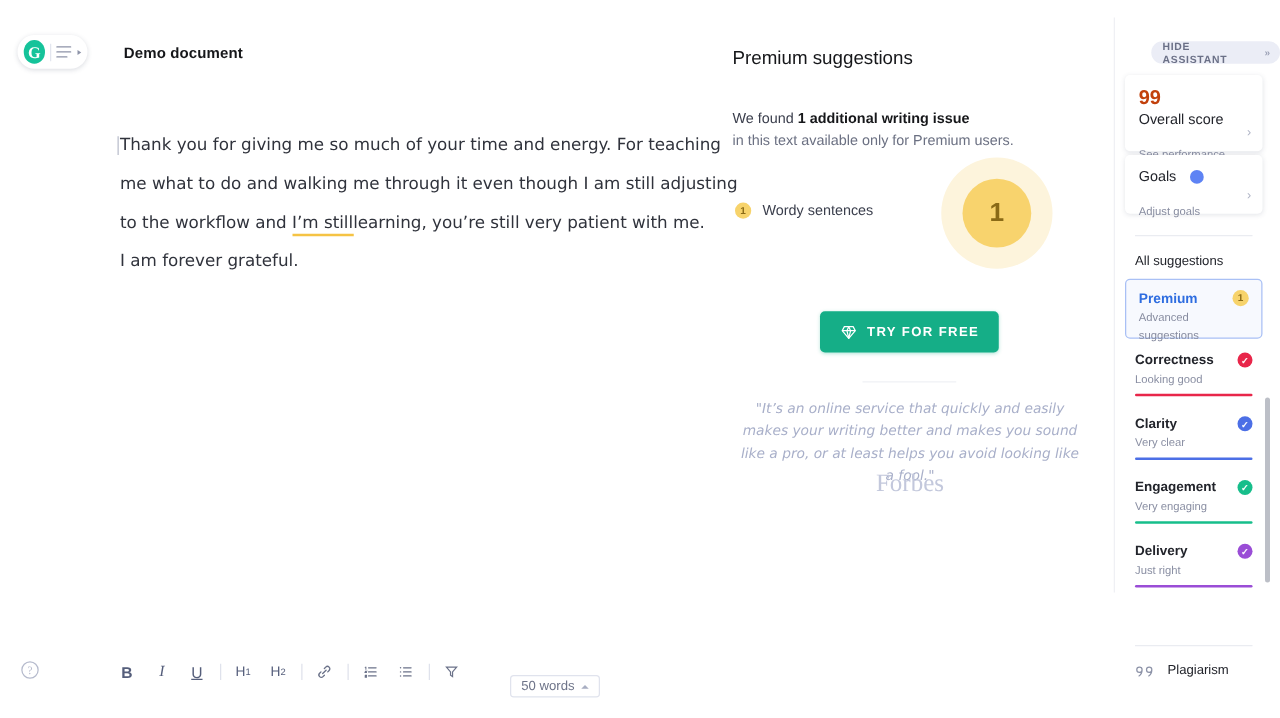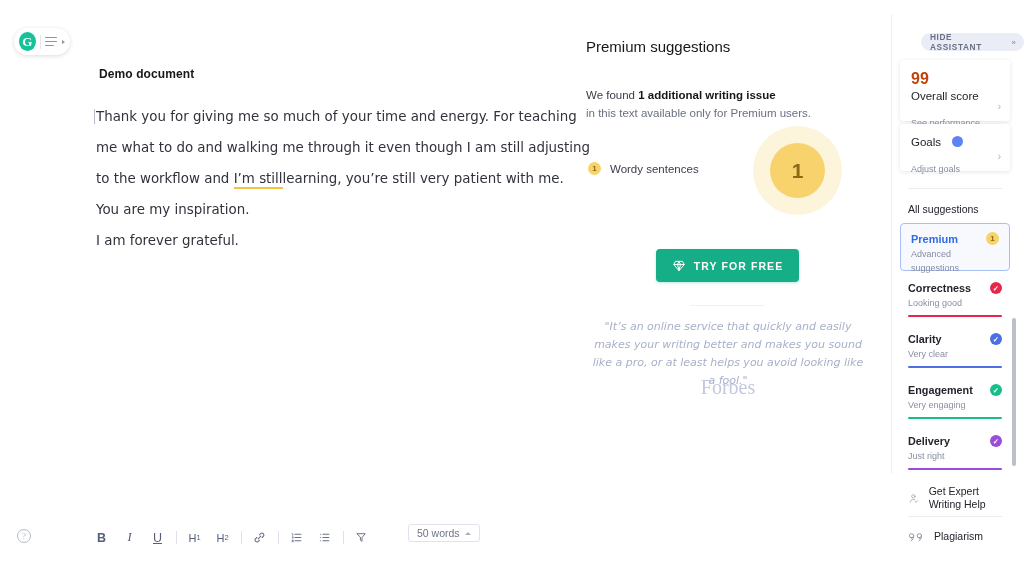--- a/index.html
+++ b/index.html
@@ -25,21 +25,21 @@
     font-family:"Liberation Serif", serif; line-height:1;
   }
   .pill-div { width:1px; height:14px; background:#E3E6EF; }
   .menu-ic { display:flex; flex-direction:column; gap:2.5px; width:14px; }
   .menu-ic i { display:block; height:1.6px; background:#8D93A8; border-radius:1px; }
   .menu-ic i:nth-child(1){width:100%} .menu-ic i:nth-child(2){width:100%} .menu-ic i:nth-child(3){width:72%}
   .caret-r { width:0;height:0;border-left:3px solid #8D93A8;border-top:2.5px solid transparent;border-bottom:2.5px solid transparent; margin-left:1px;}
 
   .doc-title {
     position:absolute; left:99px; top:35px;
-    font-size:12px; font-weight:bold; color:#16171A; letter-spacing:.1px;margin-top:32px;
+    font-size:12px; font-weight:bold; color:#16171A; letter-spacing:.1px;
   }
 
   .doc-body { position:absolute; left:96px; top:101px; width:420px; }
   .doc-body p {
     font-size:13.4px; color:#30333C; line-height:31px;
     font-family:"DejaVu Sans", sans-serif; white-space:nowrap;
   }
   .caret-line { border-left:1px solid #B9BDCB; padding-left:1px; margin-left:-2px; }
   .hl-suggest {
     border-bottom:2px solid #F5C344; padding-bottom:1px;
@@ -50,21 +50,21 @@
     border:1.3px solid #B6BBCD; color:#B6BBCD; font-size:9px; display:flex;align-items:center;justify-content:center;
     font-family:"Liberation Serif",serif;}
   .fmtbar { position:absolute; left:92px; top:528px; display:flex; align-items:center; gap:0px; }
   .fmtbar .btn { min-width:19px; height:19px; display:flex;align-items:center;justify-content:center;
     color:#555E7B; font-size:12.5px; margin-right:9px; }
   .fmtbar .sep { width:1px;height:13px;background:#DFE2EC;margin:0 8px 0 0; }
   .fmtbar .bld{font-weight:bold;} .fmtbar .itl{font-style:italic;font-family:"Liberation Serif",serif;}
   .fmtbar .und{text-decoration:underline;} .fmtbar .hx{font-size:11px;}
   .hx sub{font-size:7.5px;}
   .wordcount {
-    position:absolute; left:408px; top:524px; height:18px; padding:0 8px;
+    position:absolute; left:408px; top:540px; height:18px; padding:0 8px;
     border:1px solid #E0E3ED; border-radius:3px; background:#fff;
     display:flex; align-items:center; gap:5px;
     font-size:10.5px; color:#6E7489;
   }
   .wc-caret { width:0;height:0;border-bottom:3.5px solid #A8AEC2;border-left:3px solid transparent;border-right:3px solid transparent;}
 
   
   .prem { position:absolute; left:586px; top:38px; width:290px; }
   .prem-title { font-size:15px; font-weight:normal; color:#16171A; }
   .prem-found { margin-top:31px; font-size:11.5px; color:#3A3E4C; line-height:18px; }
@@ -161,21 +161,20 @@
       </div>
     <div class="caret-r"></div>
   </div>
 
   <div class="doc-title">Demo document</div>
 
   <div class="doc-body">
     <p><span class="caret-line"></span><span>Thank you for giving me so much of your time and energy. For teaching</span></p>
     <p>me what to do and walking me through it even though I am still adjusting</p>
     <p><span>to the workflow and </span><span class="hl-suggest">I’m still</span><span>learning, you’re still very patient with me.</span></p>
-    <p>You are my inspiration.</p>
     <p>I am forever grateful.</p>
   </div>
 
   <div class="help-ic">?</div>
 
   <div class="fmtbar">
     <div class="btn bld">B</div>
     <div class="btn itl">I</div>
     <div class="btn und">U</div>
     <div class="sep"></div>
@@ -298,28 +297,20 @@
     <div class="chk" style="background:#17BE8B">✓</div>
   </div>
 
   <div class="cat" style="top:434px">
     <div class="name">Delivery</div>
     <div class="st">Just right</div>
     <div class="bar" style="background:#9A4DD6"></div>
     <div class="chk" style="background:#9A4DD6">✓</div>
   </div>
 
-  <div class="srow" style="top:485px">
-    <svg width="17" height="17" viewBox="0 0 24 24" fill="none" stroke="#8D93A8" stroke-width="1.4" stroke-linecap="round">
-      <circle cx="11" cy="7.5" r="3.4"></circle>
-        <path d="M4.5 19.5c.6-3.6 3.4-5.6 6.5-5.6 1.3 0 2.5.3 3.5.9"></path>
-        <path d="M15 18.2l1.7 1.8 3.3-3.6"></path>
-    </svg>
-    <div class="lbl">Get Expert Writing Help</div>
-  </div>
 
   <div class="sdiv"></div>
 
   <div class="srow" style="top:528px">
     <svg width="17" height="17" viewBox="0 0 24 24" fill="none" stroke="#8D93A8" stroke-width="1.4" stroke-linecap="round">
       <path d="M5 14a3 3 0 1 0 0-6 3 3 0 0 0 0 6zM8 11c0 3.5-1.3 5.6-3.5 7"></path>
       <path d="M16 14a3 3 0 1 0 0-6 3 3 0 0 0 0 6zM19 11c0 3.5-1.3 5.6-3.5 7"></path>
     </svg>
     <div class="lbl">Plagiarism</div>
   </div>

